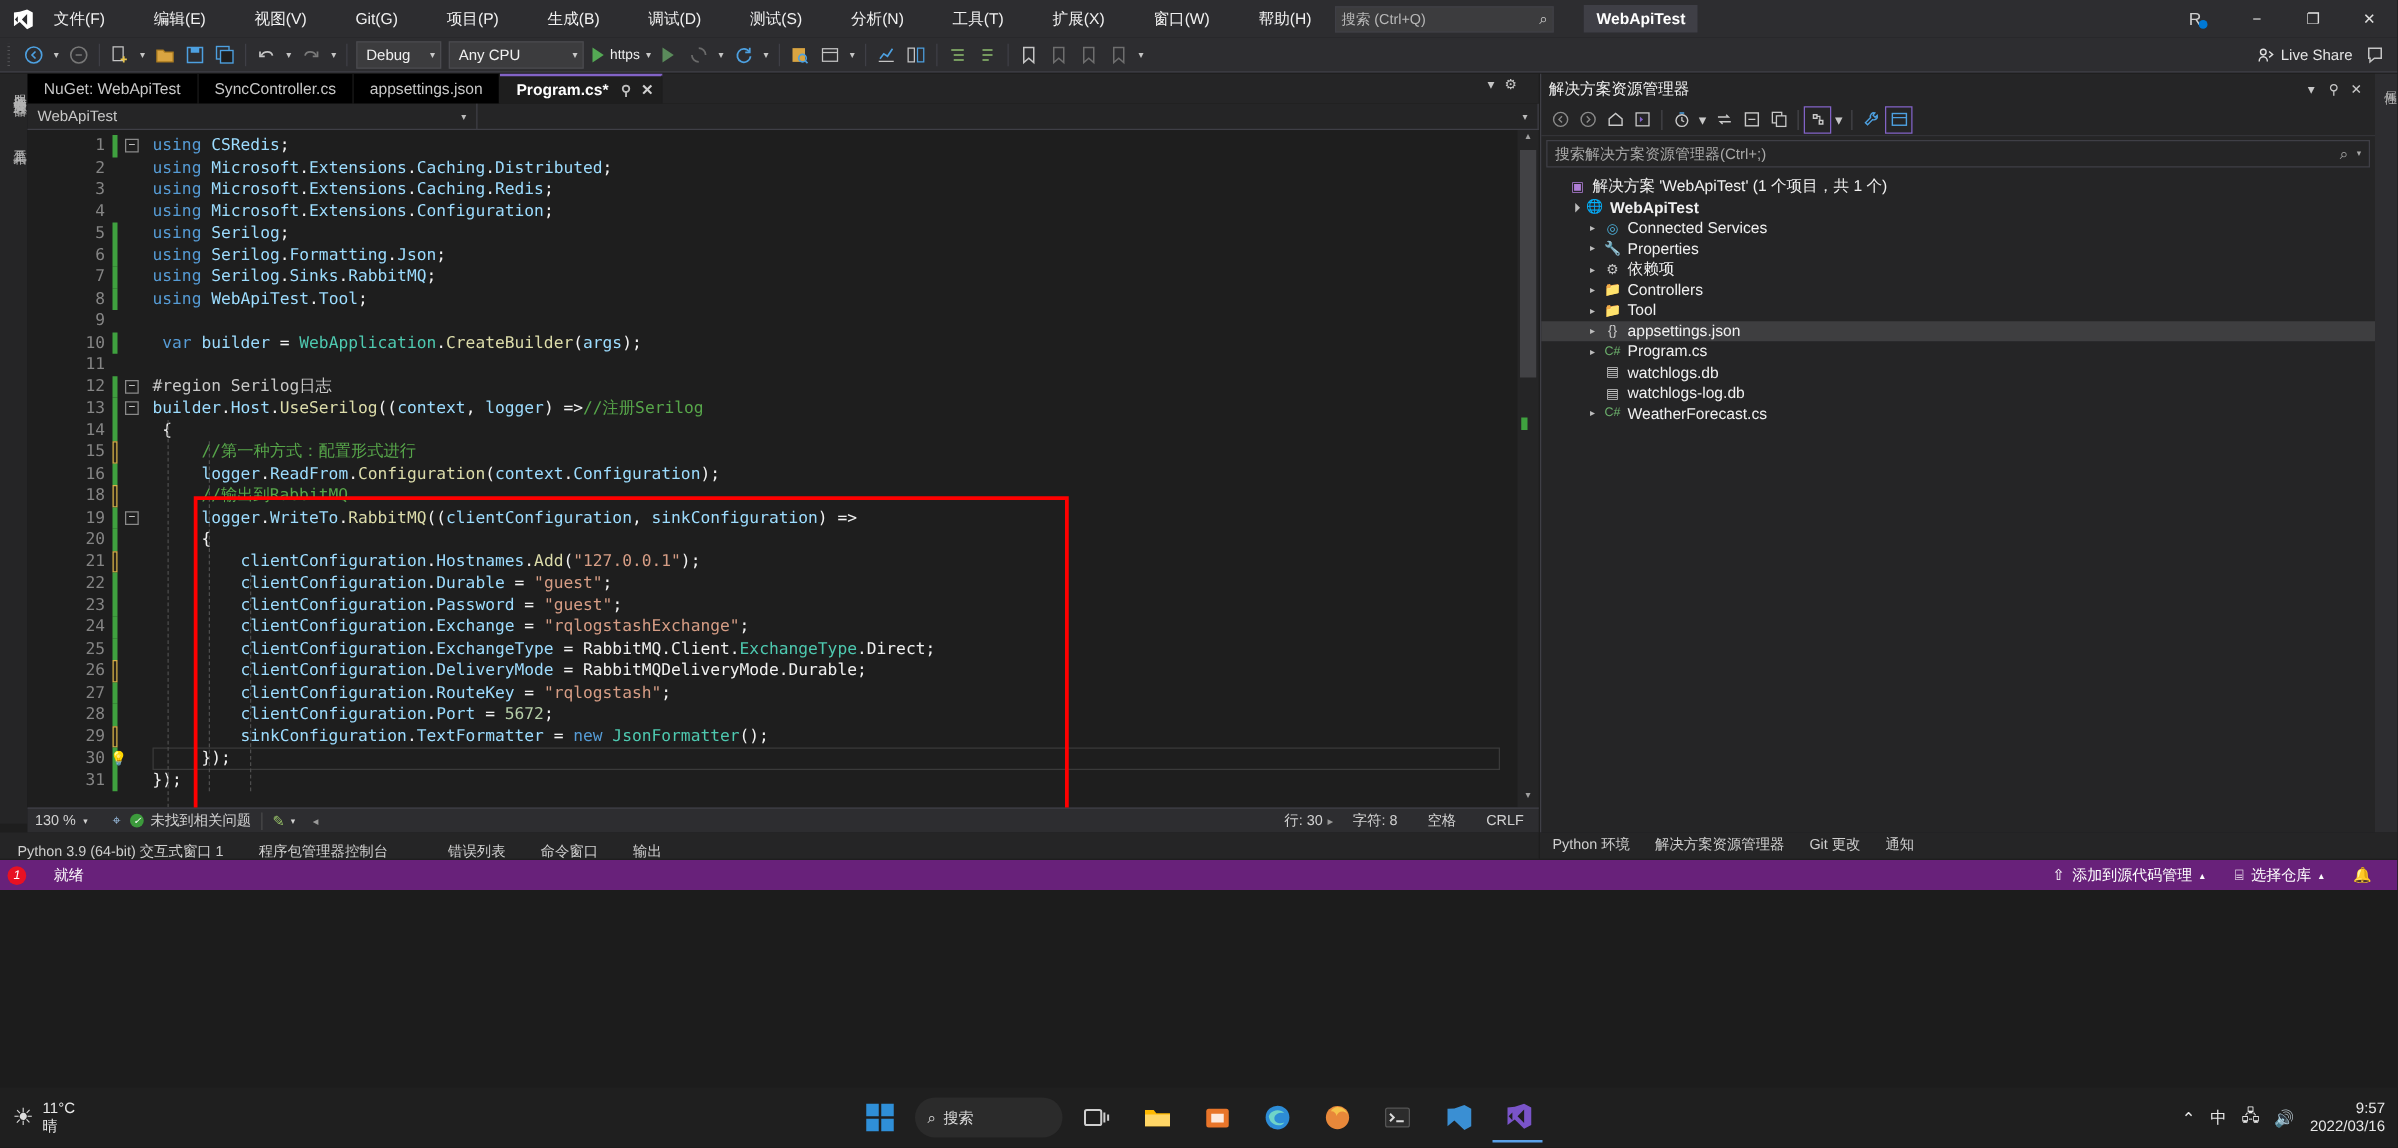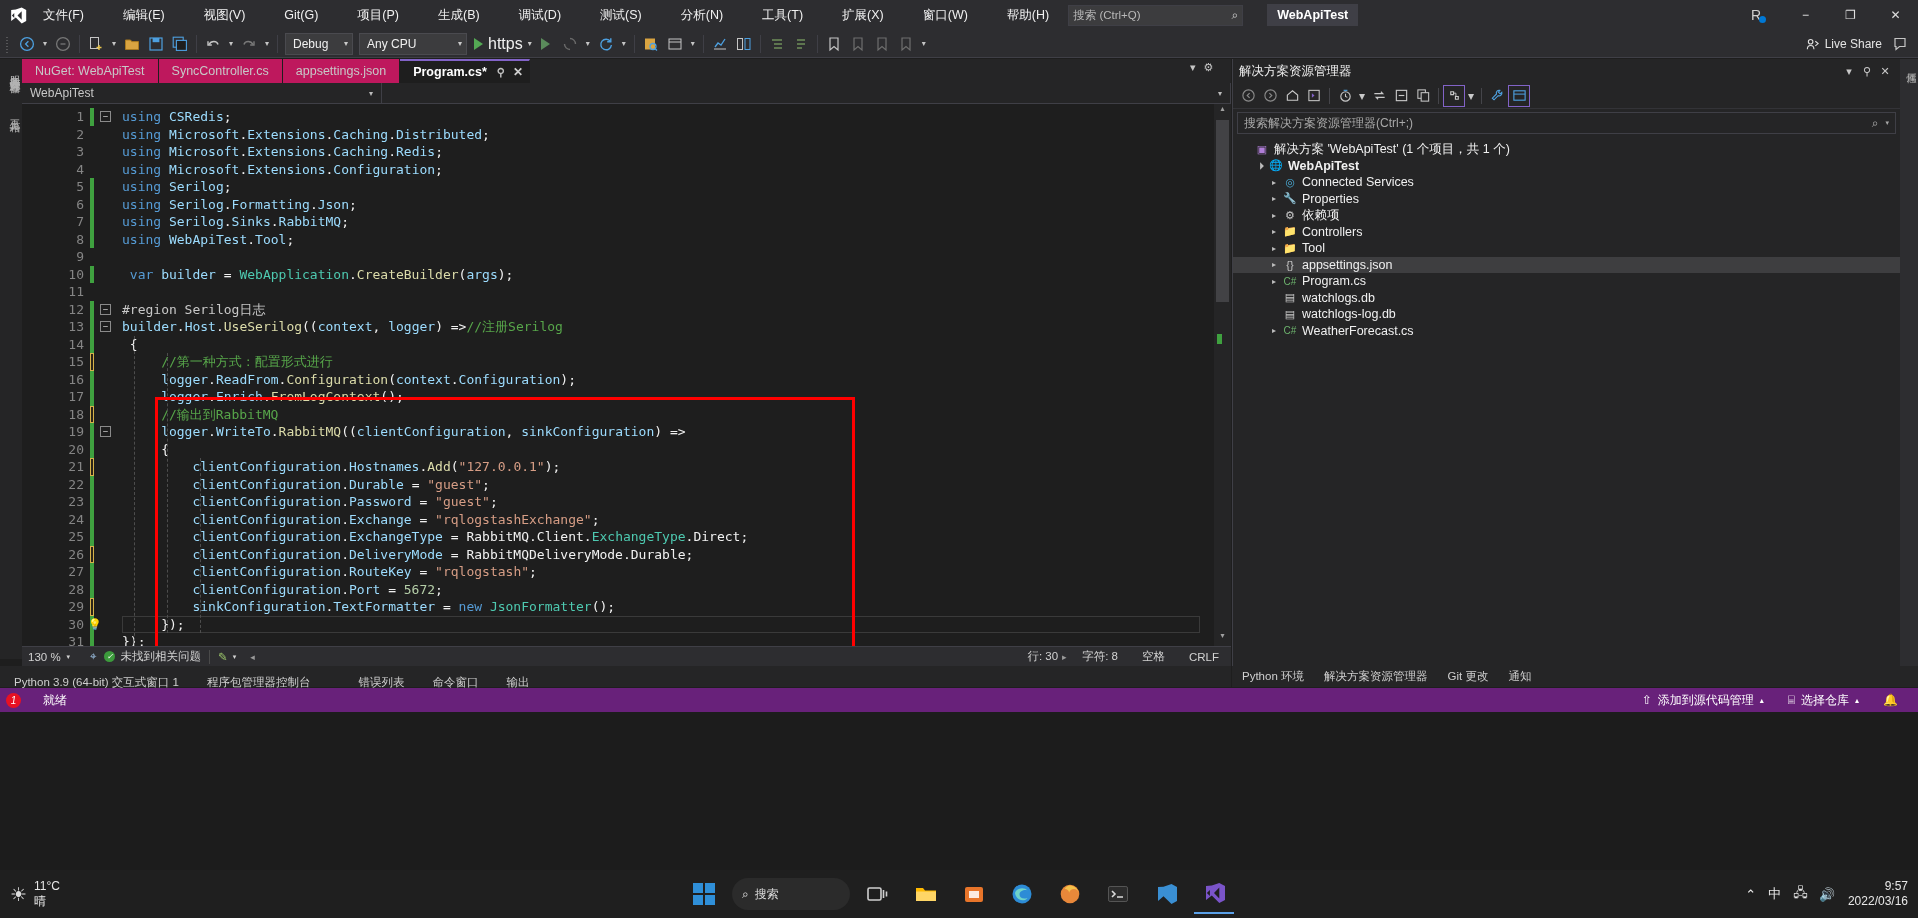--- a/index.html
+++ b/index.html
@@ -77,21 +77,21 @@
     display: flex; align-items: center; padding: 0 4px 0 7px;
     font-size: 12px; color: #f0f0f0; margin: 0 3px;
   }
   .combo .cap { flex: 1; white-space: nowrap; }
   .combo .arw { font-size: 8px; margin-left: 8px; color: #c9c9c9; }
   .run-btn { display: flex; align-items: center; height: 24px; padding: 0 2px 0 4px; }
   .run-btn .tri {
     width: 0; height: 0; border-left: 9px solid #54a954;
     border-top: 6px solid transparent; border-bottom: 6px solid transparent;
   }
-  .run-btn .lbl { font-size: 16px; color: #f0f0f0; margin: 0 5px; }
+  .run-btn .lbl { font-size: 11px; color: #f0f0f0; margin: 0 5px; }
   .tri-outline {
     width: 0; height: 0; border-left: 9px solid #6aab6a;
     border-top: 6px solid transparent; border-bottom: 6px solid transparent;
     opacity: .75;
   }
   .live-share {
     position: absolute; right: 36px; top: 0; height: 28px;
     display: flex; align-items: center; font-size: 12px; color: #e4e4e4;
   }
   .live-share svg { width: 15px; height: 15px; margin-right: 5px; }
@@ -106,21 +106,21 @@
     padding: 8px 0; text-align: center; width: 22px; letter-spacing: 1px;
   }
 
   
   .tabstrip {
     position: absolute; left: 22px; top: 59px; width: 1209px; height: 24px;
     background: #252526; display: flex; align-items: flex-end;
   }
   .dtab {
     height: 24px; padding: 0 13px; display: flex; align-items: center;
-    font-size: 12.5px; color: #c8c8c8; background: #be185d;
+    font-size: 12.5px; color: #c8c8c8; background: #000000;
     border-right: 1px solid #1e1e1e; white-space: nowrap;
   }
   .dtab.active {
     background: #1e1e1e; color: #ffffff; font-weight: bold;
     border-top: 2px solid #8263c7; padding-right: 6px;
   }
   .dtab .pin { margin-left: 10px; font-size: 11px; color: #c0c0c0; }
   .dtab .xc  { margin-left: 8px; font-size: 12px; color: #d0d0d0; }
   .ts-tools {
     position: absolute; left: 1190px; top: 61px; display: flex;
@@ -615,21 +615,20 @@
           <div class="row"><span class="ln">7</span><i class="chg green" style="left: 68px;"></i><span class="code"><span class="k">using </span><span class="id">Serilog</span><span class="pl">.</span><span class="id">Sinks</span><span class="pl">.</span><span class="id">RabbitMQ</span><span class="pl">;</span></span></div>
           <div class="row"><span class="ln">8</span><i class="chg green" style="left: 68px;"></i><span class="code"><span class="k">using </span><span class="id">WebApiTest</span><span class="pl">.</span><span class="id">Tool</span><span class="pl">;</span></span></div>
           <div class="row"><span class="ln">9</span><span class="code"></span></div>
           <div class="row"><span class="ln">10</span><i class="chg green" style="left: 68px;"></i><span class="code"><span class="pl"> </span><span class="k">var </span><span class="id">builder </span><span class="pl">= </span><span class="typ">WebApplication</span><span class="pl">.</span><span class="mth">CreateBuilder</span><span class="pl">(</span><span class="id">args</span><span class="pl">);</span></span></div>
           <div class="row"><span class="ln">11</span><span class="code"></span></div>
           <div class="row"><span class="ln">12</span><i class="chg green" style="left: 68px;"></i><span class="fold">−</span><span class="code"><span class="pp">#region Serilog日志</span></span></div>
           <div class="row"><span class="ln">13</span><i class="chg green" style="left: 68px;"></i><span class="fold">−</span><span class="code"><span class="id">builder</span><span class="pl">.</span><span class="id">Host</span><span class="pl">.</span><span class="mth">UseSerilog</span><span class="pl">((</span><span class="id">context</span><span class="pl">, </span><span class="id">logger</span><span class="pl">) =&gt;</span><span class="cmt">//注册Serilog</span></span></div>
           <div class="row"><span class="ln">14</span><i class="chg green" style="left: 68px;"></i><span class="code"><span class="pl"> {</span></span></div>
           <div class="row"><span class="ln">15</span><i class="chg orange" style="left: 68px;"></i><span class="code"><span class="pl">     </span><span class="cmt">//第一种方式：配置形式进行</span></span></div>
           <div class="row"><span class="ln">16</span><i class="chg green" style="left: 68px;"></i><span class="code"><span class="pl">     </span><span class="id">logger</span><span class="pl">.</span><span class="id">ReadFrom</span><span class="pl">.</span><span class="mth">Configuration</span><span class="pl">(</span><span class="id">context</span><span class="pl">.</span><span class="id">Configuration</span><span class="pl">);</span></span></div>
-          <div class="row"><span class="ln">17</span><i class="chg green" style="left: 68px;"></i><span class="code"><span class="pl">     </span><span class="id">logger</span><span class="pl">.</span><span class="id">Enrich</span><span class="pl">.</span><span class="mth">FromLogContext</span><span class="pl">();</span></span></div>
           <div class="row"><span class="ln">18</span><i class="chg orange" style="left: 68px;"></i><span class="code"><span class="pl">     </span><span class="cmt">//输出到RabbitMQ</span></span></div>
           <div class="row"><span class="ln">19</span><i class="chg green" style="left: 68px;"></i><span class="fold">−</span><span class="code"><span class="pl">     </span><span class="id">logger</span><span class="pl">.</span><span class="id">WriteTo</span><span class="pl">.</span><span class="mth">RabbitMQ</span><span class="pl">((</span><span class="id">clientConfiguration</span><span class="pl">, </span><span class="id">sinkConfiguration</span><span class="pl">) =&gt;</span></span></div>
           <div class="row"><span class="ln">20</span><i class="chg green" style="left: 68px;"></i><span class="code"><span class="pl">     {</span></span></div>
           <div class="row"><span class="ln">21</span><i class="chg orange" style="left: 68px;"></i><span class="code"><span class="pl">         </span><span class="id">clientConfiguration</span><span class="pl">.</span><span class="id">Hostnames</span><span class="pl">.</span><span class="mth">Add</span><span class="pl">(</span><span class="str">"127.0.0.1"</span><span class="pl">);</span></span></div>
           <div class="row"><span class="ln">22</span><i class="chg green" style="left: 68px;"></i><span class="code"><span class="pl">         </span><span class="id">clientConfiguration</span><span class="pl">.</span><span class="id">Durable </span><span class="pl">= </span><span class="str">"guest"</span><span class="pl">;</span></span></div>
           <div class="row"><span class="ln">23</span><i class="chg green" style="left: 68px;"></i><span class="code"><span class="pl">         </span><span class="id">clientConfiguration</span><span class="pl">.</span><span class="id">Password </span><span class="pl">= </span><span class="str">"guest"</span><span class="pl">;</span></span></div>
           <div class="row"><span class="ln">24</span><i class="chg green" style="left: 68px;"></i><span class="code"><span class="pl">         </span><span class="id">clientConfiguration</span><span class="pl">.</span><span class="id">Exchange </span><span class="pl">= </span><span class="str">"rqlogstashExchange"</span><span class="pl">;</span></span></div>
           <div class="row"><span class="ln">25</span><i class="chg green" style="left: 68px;"></i><span class="code"><span class="pl">         </span><span class="id">clientConfiguration</span><span class="pl">.</span><span class="id">ExchangeType </span><span class="pl">= </span><span class="pl">RabbitMQ</span><span class="pl">.</span><span class="pl">Client</span><span class="pl">.</span><span class="typ">ExchangeType</span><span class="pl">.</span><span class="pl">Direct</span><span class="pl">;</span></span></div>
           <div class="row"><span class="ln">26</span><i class="chg orange" style="left: 68px;"></i><span class="code"><span class="pl">         </span><span class="id">clientConfiguration</span><span class="pl">.</span><span class="id">DeliveryMode </span><span class="pl">= </span><span class="pl">RabbitMQDeliveryMode</span><span class="pl">.</span><span class="pl">Durable</span><span class="pl">;</span></span></div>
           <div class="row"><span class="ln">27</span><i class="chg green" style="left: 68px;"></i><span class="code"><span class="pl">         </span><span class="id">clientConfiguration</span><span class="pl">.</span><span class="id">RouteKey </span><span class="pl">= </span><span class="str">"rqlogstash"</span><span class="pl">;</span></span></div>

